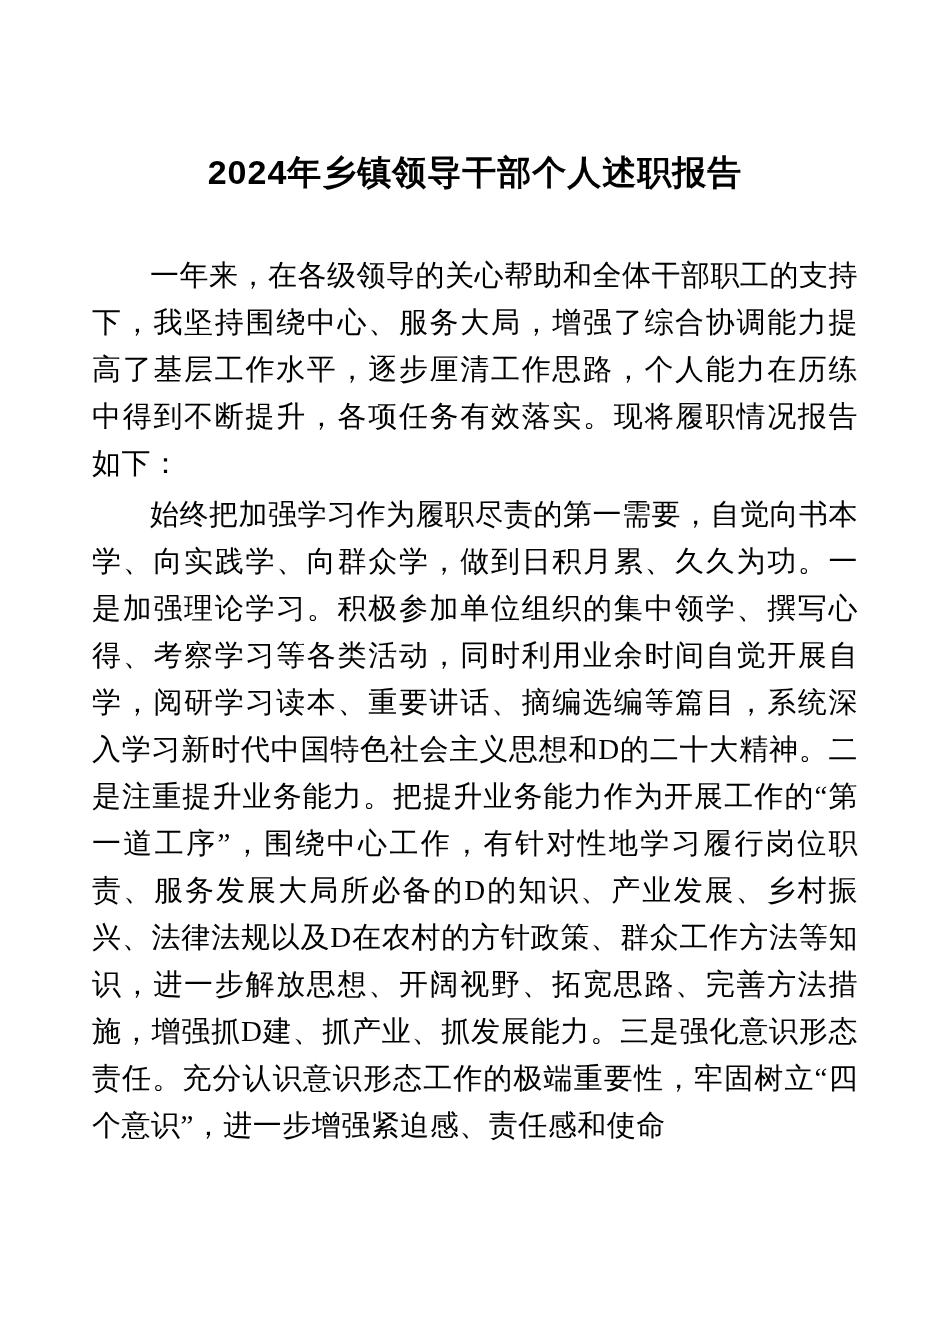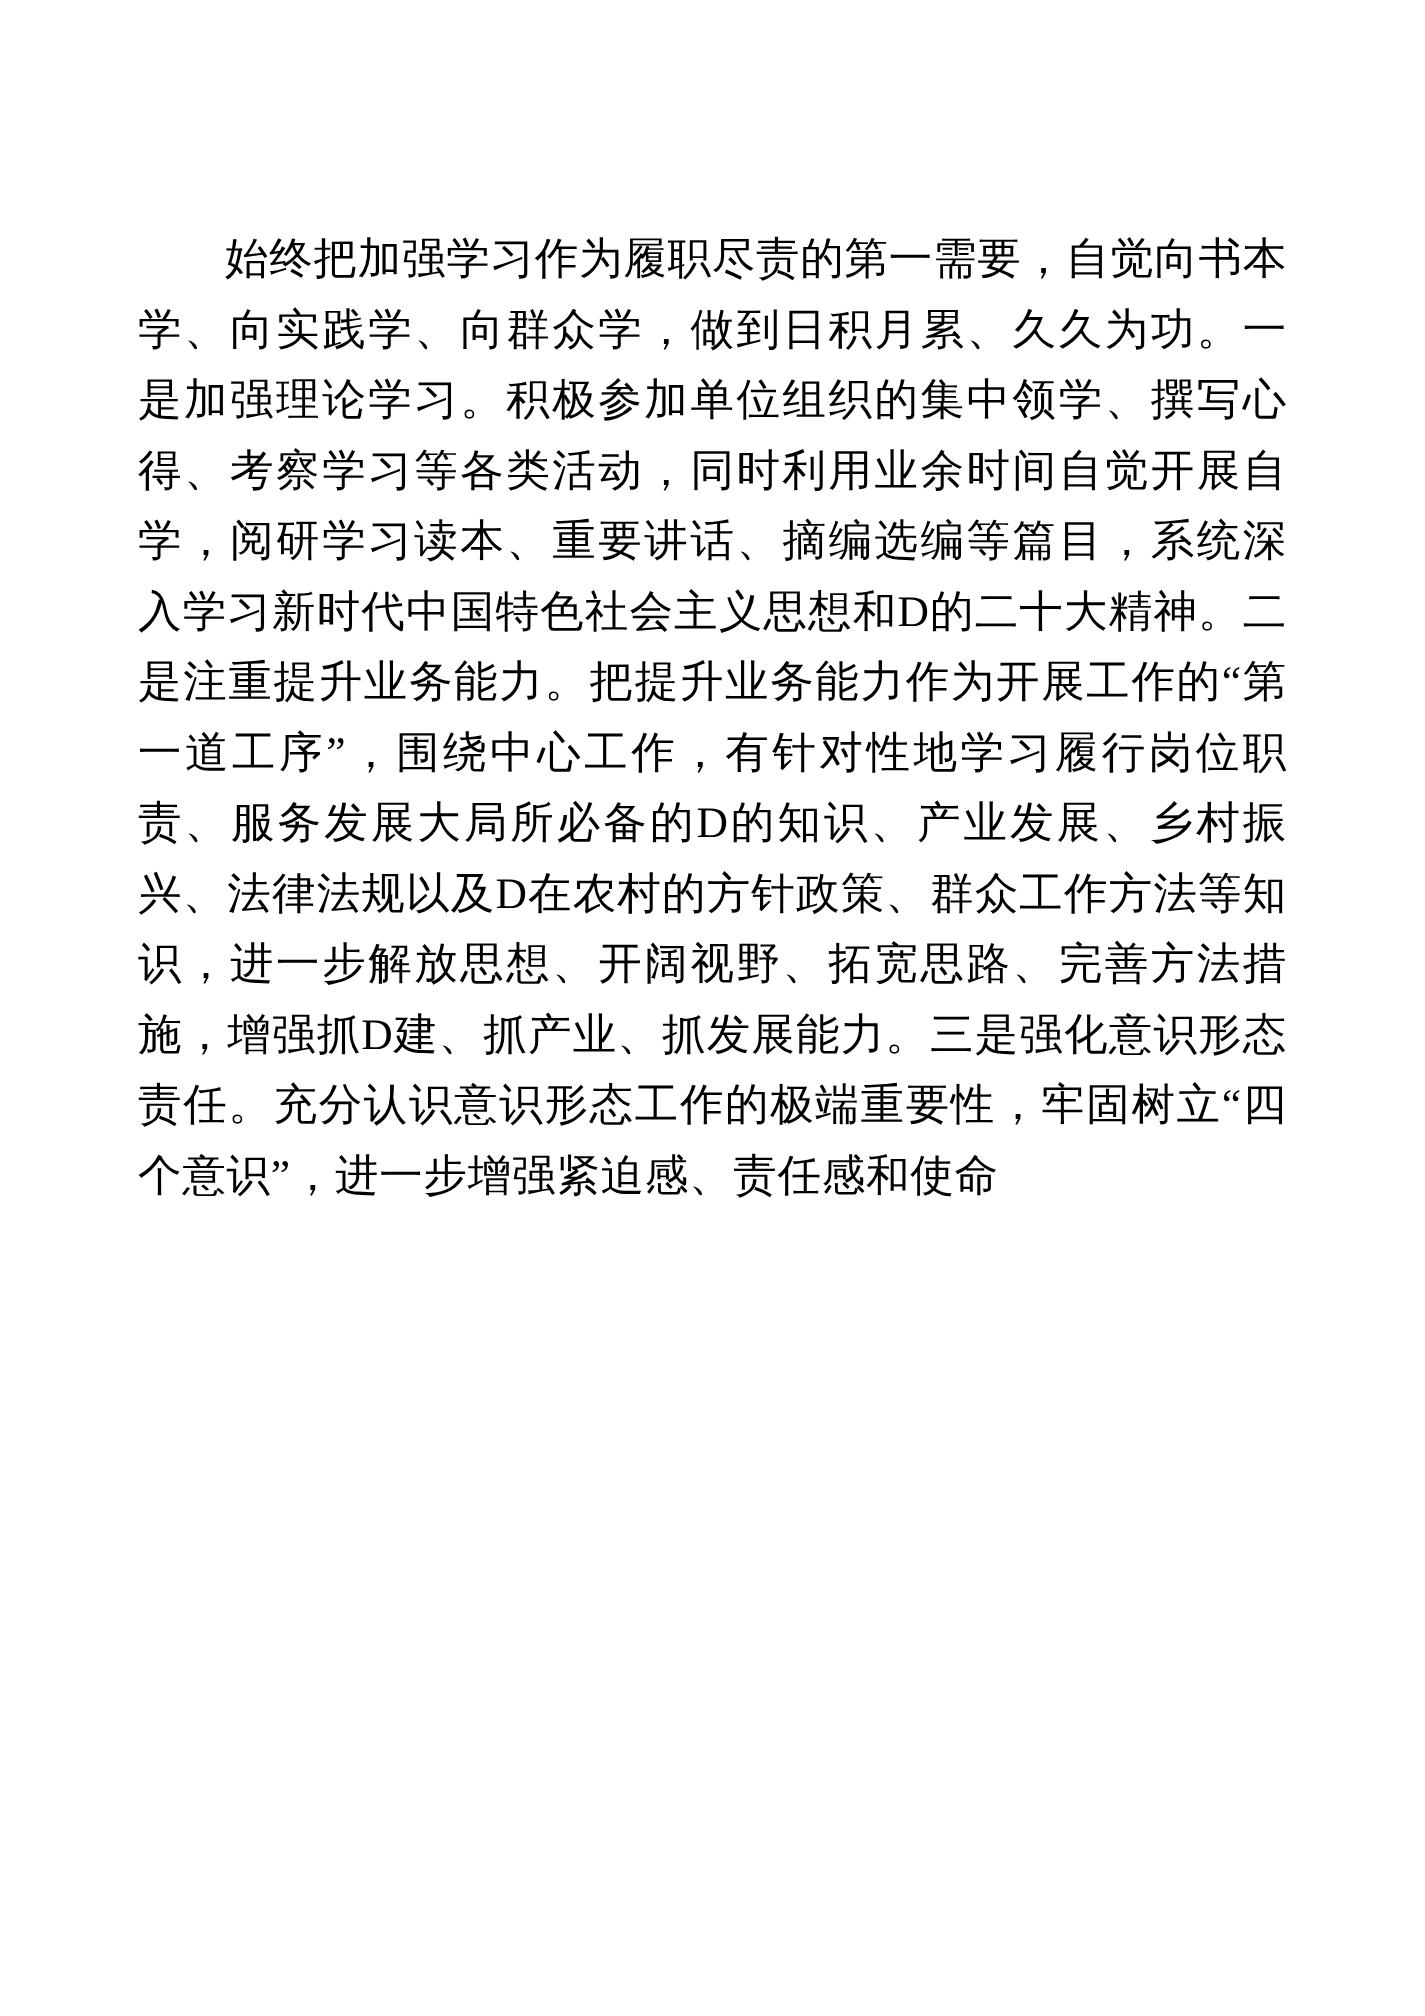--- a/index.html
+++ b/index.html
@@ -41,14 +41,16 @@
   .para.heading {
     font-family: "Liberation Sans", "DejaVu Sans", sans-serif;
     font-weight: bold;
     letter-spacing: 0.5px;
   }
 </style>
 </head>
 <body>
 
 <div class="page">
+  <h1 class="doc-title">2024年乡镇领导干部个人述职报告</h1>
+  <p class="para">一年来，在各级领导的关心帮助和全体干部职工的支持下，我坚持围绕中心、服务大局，增强了综合协调能力提高了基层工作水平，逐步厘清工作思路，个人能力在历练中得到不断提升，各项任务有效落实。现将履职情况报告如下：</p>
   <p class="para">始终把加强学习作为履职尽责的第一需要，自觉向书本学、向实践学、向群众学，做到日积月累、久久为功。一是加强理论学习。积极参加单位组织的集中领学、撰写心得、考察学习等各类活动，同时利用业余时间自觉开展自学，阅研学习读本、重要讲话、摘编选编等篇目，系统深入学习新时代中国特色社会主义思想和D的二十大精神。二是注重提升业务能力。把提升业务能力作为开展工作的“第一道工序”，围绕中心工作，有针对性地学习履行岗位职责、服务发展大局所必备的D的知识、产业发展、乡村振兴、法律法规以及D在农村的方针政策、群众工作方法等知识，进一步解放思想、开阔视野、拓宽思路、完善方法措施，增强抓D建、抓产业、抓发展能力。三是强化意识形态责任。充分认识意识形态工作的极端重要性，牢固树立“四个意识”，进一步增强紧迫感、责任感和使命</p>
 </div>
 
 </body></html>

